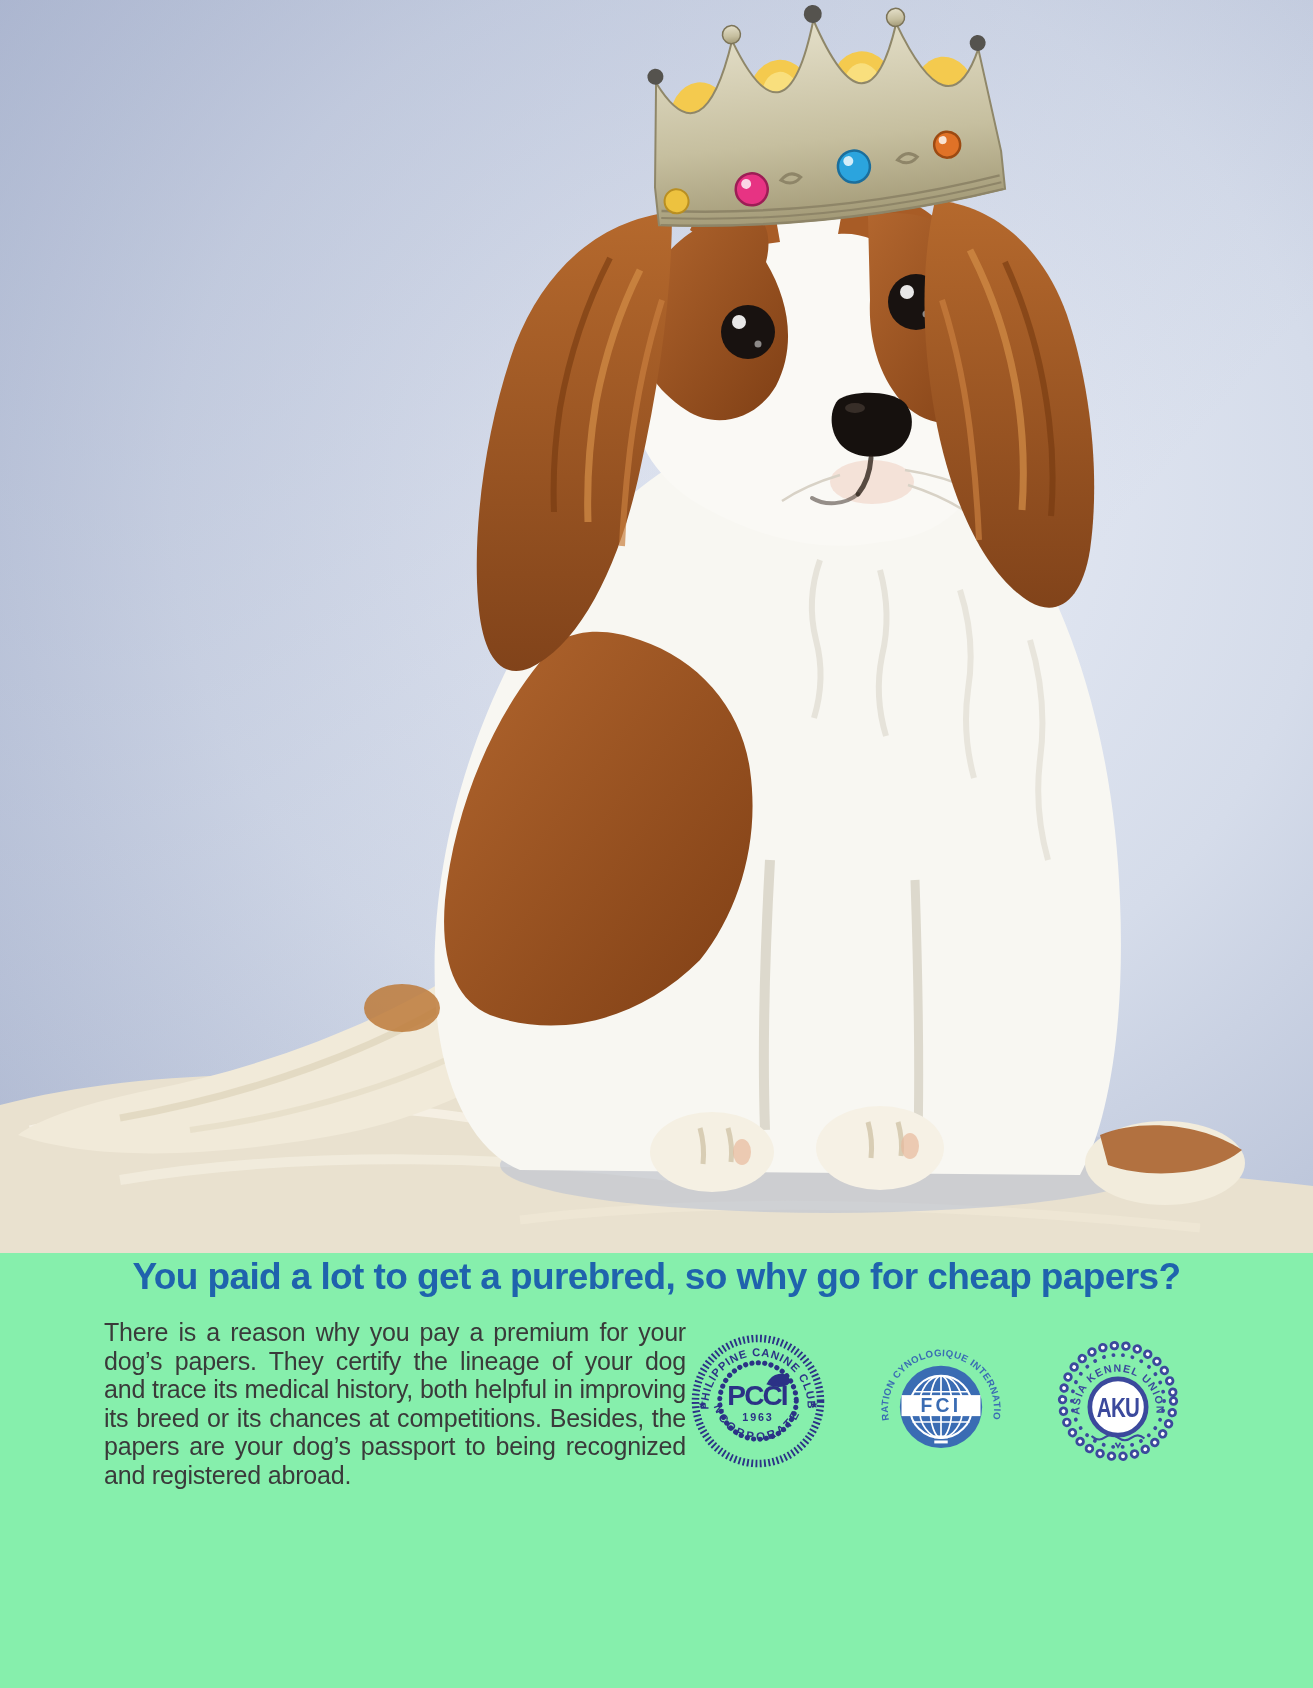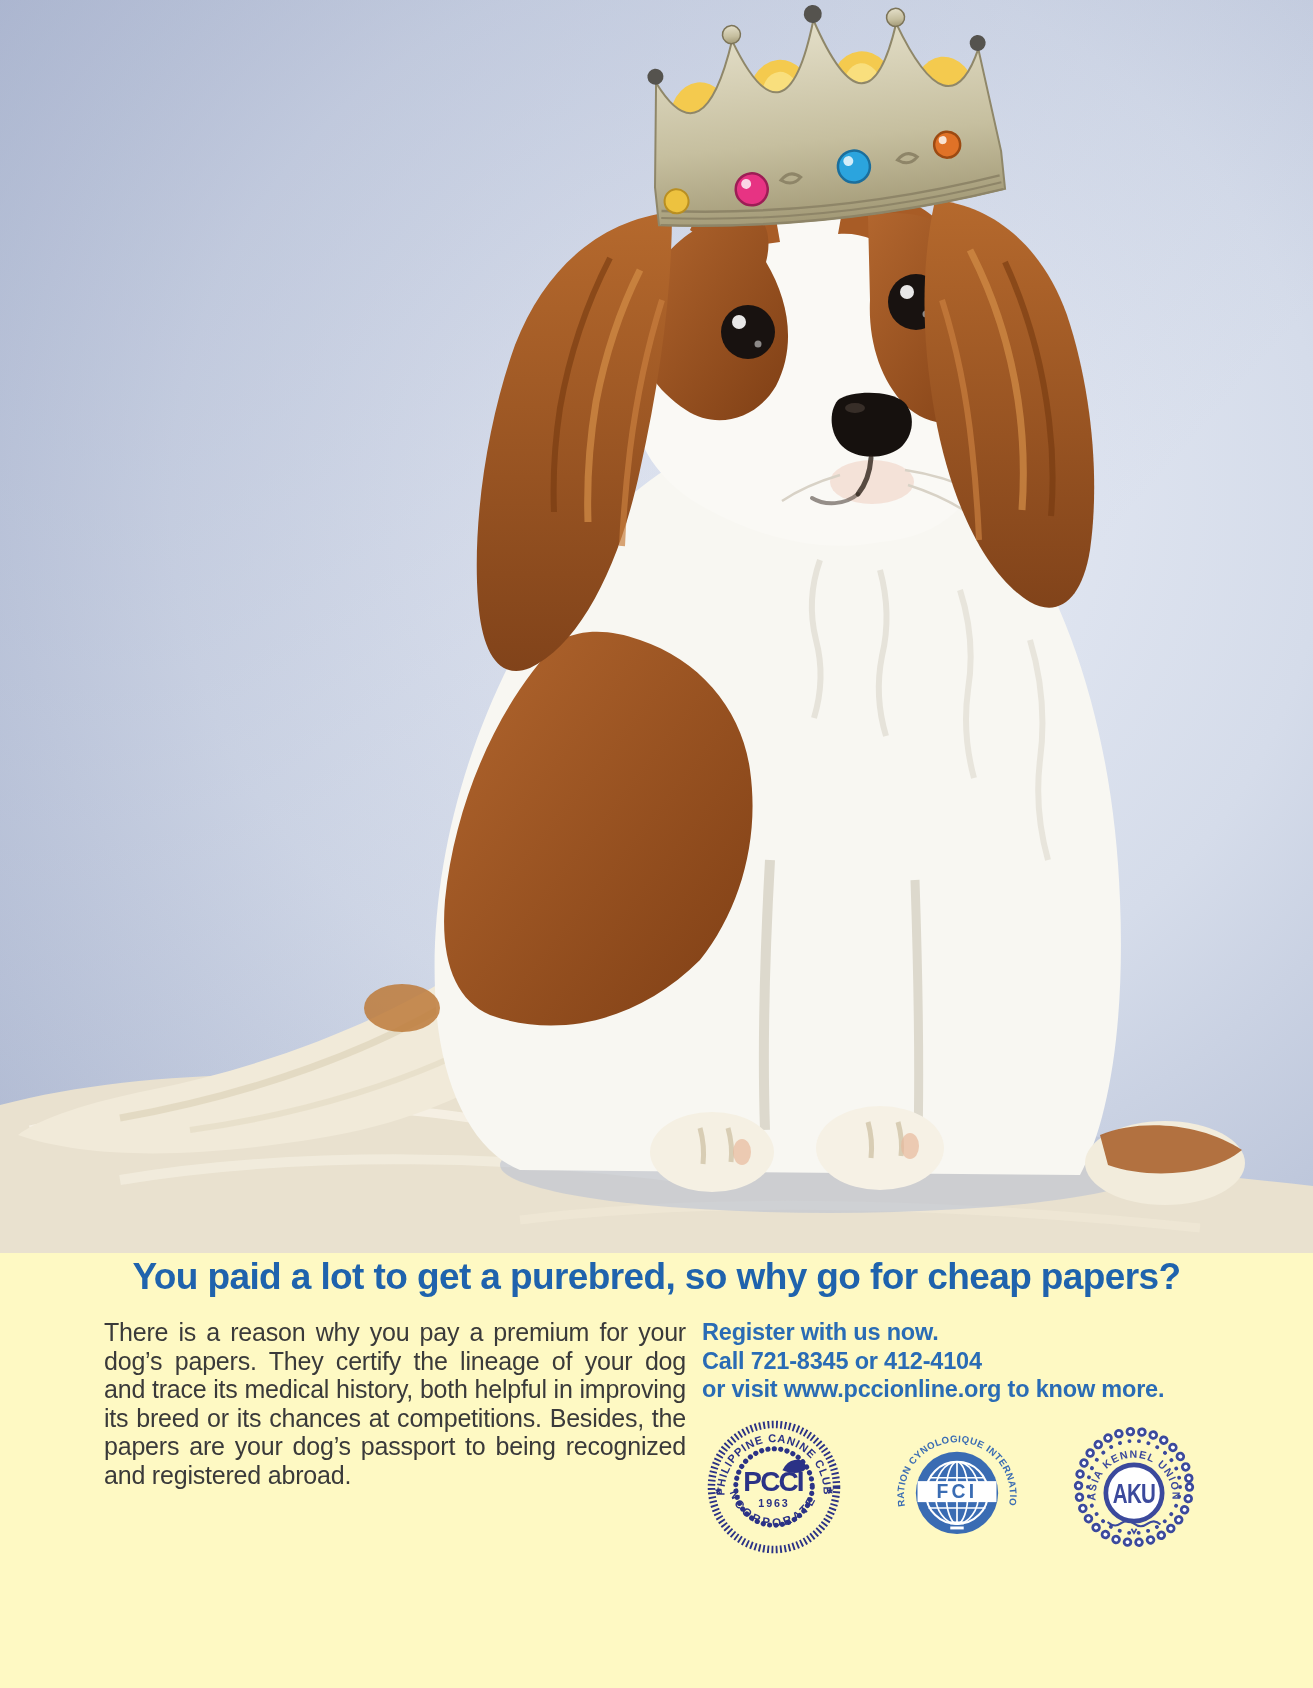--- a/index.html
+++ b/index.html
@@ -1,21 +1,21 @@
 <!DOCTYPE html>
 <html><head>
 <meta charset="utf-8">
 <style>
   html,body{margin:0;padding:0;background:#fff;}
-  .page{position:relative;width:1313px;height:1688px;background:#fef9c3;
+  .page{position:relative;width:1313px;height:1688px;background:#86efac;
         font-family:"Liberation Sans",sans-serif;overflow:hidden;}
   .photo{position:absolute;top:0;left:0;width:1313px;height:1253px;}
   .headline{position:absolute;top:1256px;left:0;width:1313px;text-align:center;
             font-size:37px;font-weight:bold;color:#1f63ad;letter-spacing:-0.6px;margin:0;}
-  .columns{position:absolute;top:1318px;left:104px;width:1096px;display:flex;gap:16px;}
+  .columns{position:absolute;top:1318px;left:104px;width:1096px;display:flex;}
   .body-par{width:582px;margin:0;font-size:25px;line-height:28.6px;color:#3a3a3a;
             text-align:justify;letter-spacing:-0.2px;}
   .right-col{flex:1;}
   .tagline{margin:0 0 15px 0;font-size:23px;color:#3a3a3a;letter-spacing:-0.2px;}
   .cta{margin:0;font-size:23.5px;line-height:28.5px;font-weight:bold;color:#2a6cb5;
        letter-spacing:-0.2px;}
   .logos{display:flex;align-items:center;gap:50px;margin-top:13px;margin-left:2px;}
   svg text{font-family:"Liberation Sans",sans-serif;}
 </style>
 </head>
@@ -159,25 +159,20 @@
       </g>
     </svg>
   </div>
 
   <h1 class="headline">You paid a lot to get a purebred, so why go for cheap papers?</h1>
 
   <div class="columns">
     <p class="body-par">There is a reason why you pay a premium for your dog’s papers. They certify the lineage of your dog and trace its medical history, both helpful in improving its breed or its chances at competitions. Besides, the papers are your dog’s passport to being recognized and registered abroad.</p>
 
     <div class="right-col">
-      <p class="cta">
-        <span>Register with us now.</span><br>
-        <span>Call 721-8345 or 412-4104</span><br>
-        <span>or visit www.pccionline.org to know more.</span>
-      </p>
 
       <div class="logos">
 
         <svg width="140" height="140" viewBox="0 0 150 150">
           <circle cx="75" cy="75" r="67" fill="none" stroke="#2b3286" stroke-width="8" stroke-dasharray="2 2.6"></circle>
           <defs>
             <path id="p-arc-t" d="M 22 80 A 53 53 0 1 1 128 80"></path>
             <path id="p-arc-b" d="M 28 82 A 49 49 0 0 0 122 82"></path>
           </defs>
           <text font-size="12" font-weight="bold" fill="#2b3286" letter-spacing="1">

